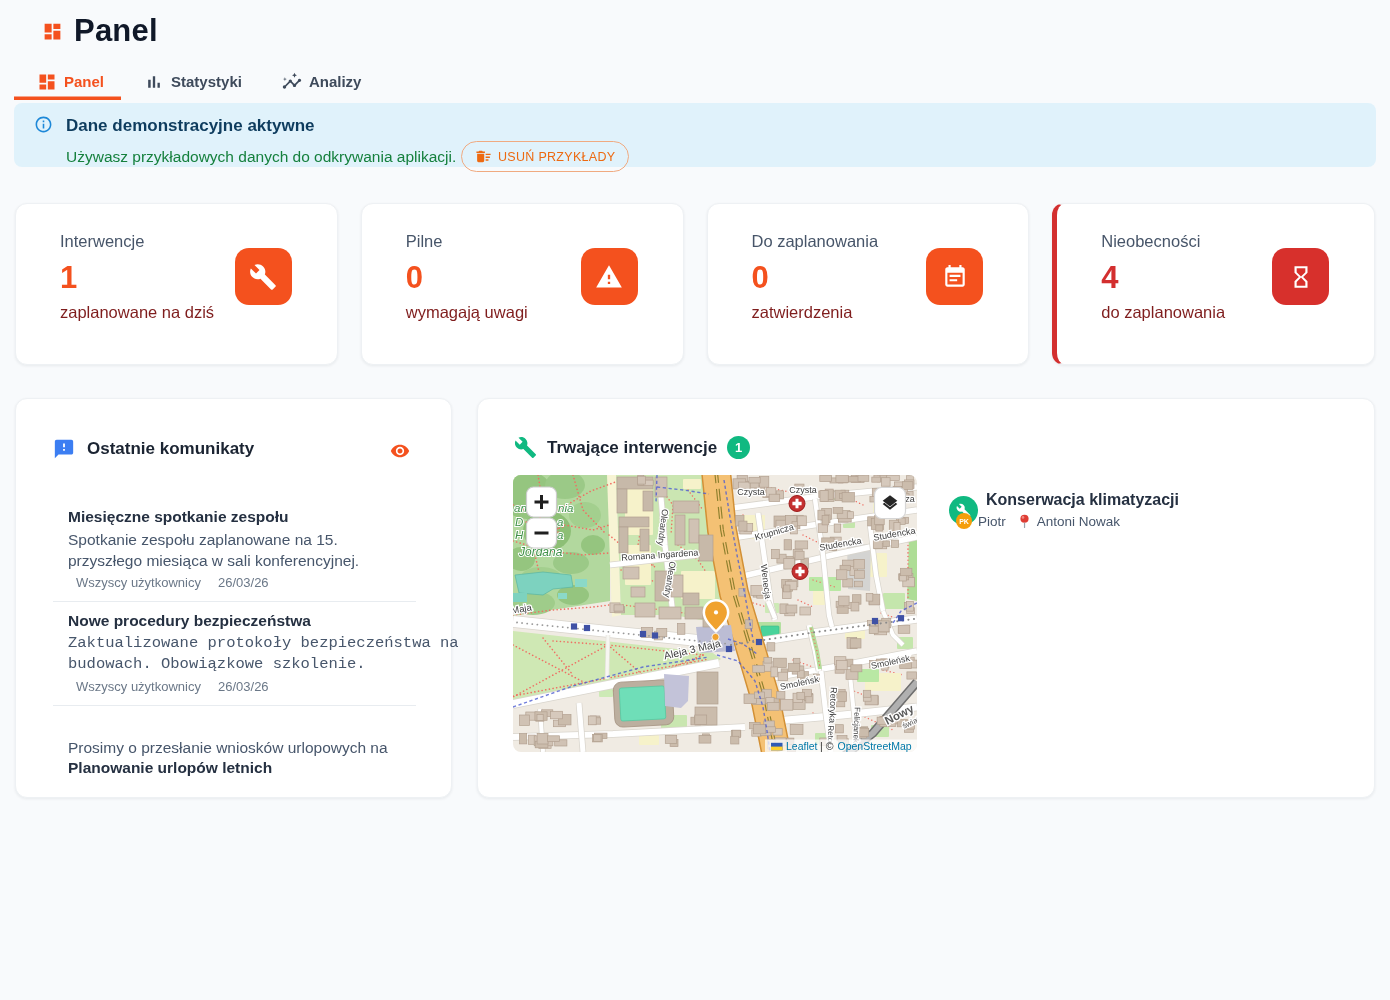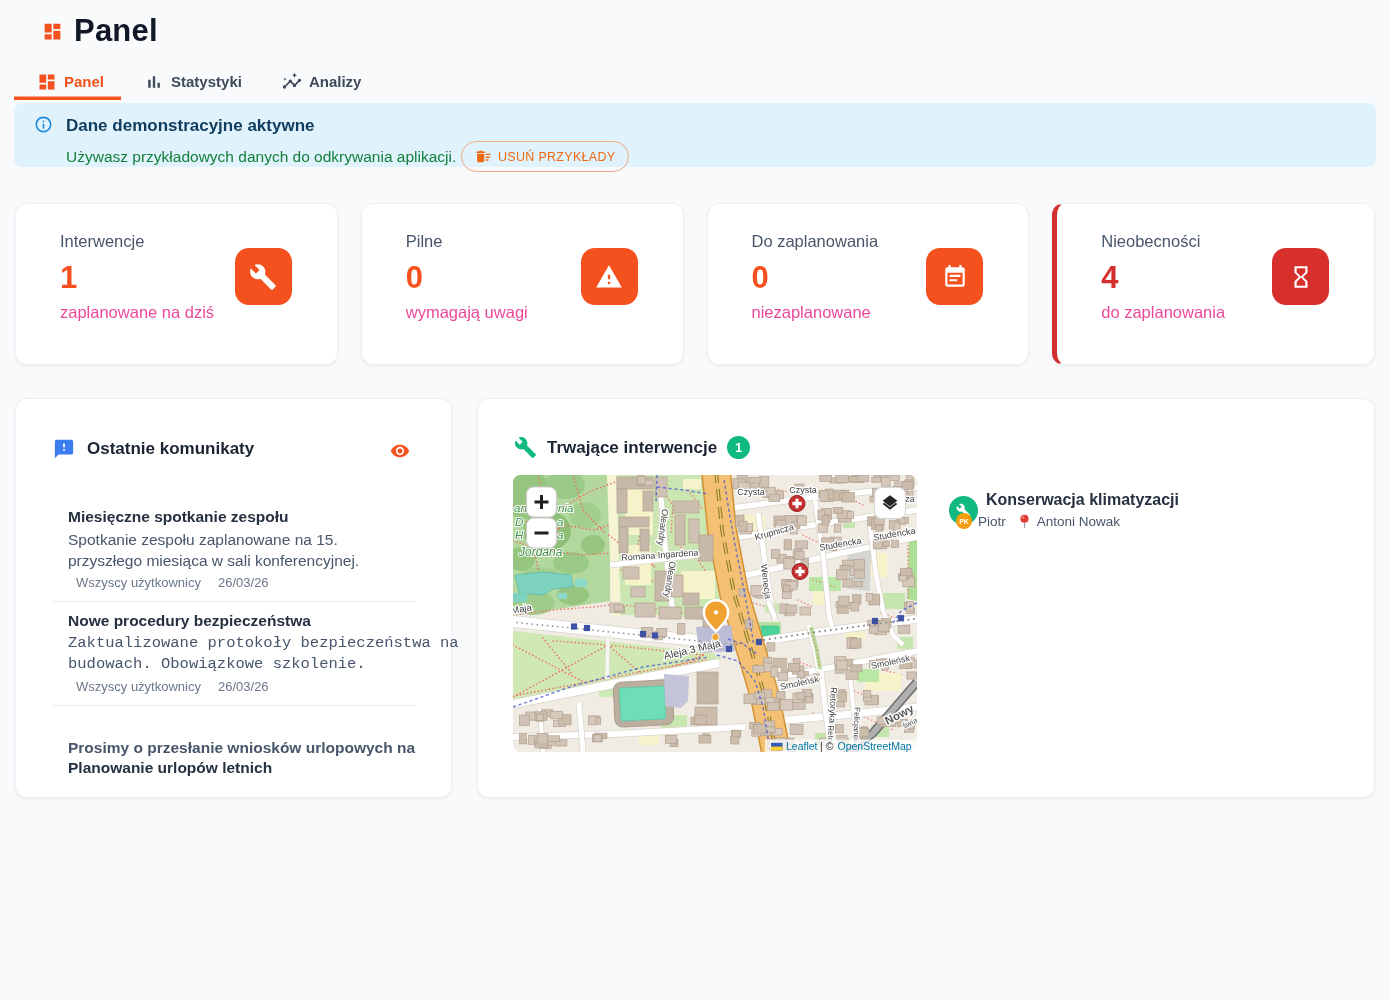--- a/index.html
+++ b/index.html
@@ -22,21 +22,21 @@
   .banner .ico { position:absolute; left:20px; top:12px; }
   .banner .btitle { position:absolute; left:52px; top:13px; font-size:17px; font-weight:700; color:#0e3c5e; }
   .banner .btext { position:absolute; left:52px; top:45px; font-size:15.5px; color:#15803d; }
   .btn { position:absolute; left:447px; top:38px; height:31px; padding:0 13px; display:flex; align-items:center; gap:6px; border:1px solid #f0aa80; border-radius:16px; color:#ed6a11; font-size:12.5px; font-weight:500; letter-spacing:.3px; background:transparent; }
 
   
   .stats { position:absolute; left:15px; top:203px; width:1360px; display:flex; gap:23px; }
   .scard { position:relative; width:322.75px; height:162px; background:#fff; border-radius:12px; border:1px solid #eef1f4; box-shadow:0 1px 3px rgba(16,24,40,.07); }
   .scard .t { position:absolute; left:44px; top:28px; font-size:16.5px; color:#475569; }
   .scard .n { position:absolute; left:44px; top:56px; font-size:31px; font-weight:700; color:#f4511e; }
-  .scard .s { position:absolute; left:44px; top:99px; font-size:16.5px; color:#ec4899; }
+  .scard .s { position:absolute; left:44px; top:99px; font-size:16.5px; color:#7f1d1d; }
   .scard .iq { position:absolute; right:45px; top:44px; width:57px; height:57px; border-radius:14px; background:#f4511e; display:flex; align-items:center; justify-content:center; }
   .scard.red { border-left:5px solid #d32f2f; }
   .scard.red .n { color:#d32f2f; }
   .scard.red .iq { background:#d7302c; }
 
   
   .bcard { position:absolute; background:#fff; border-radius:12px; border:1px solid #eef1f4; box-shadow:0 1px 3px rgba(16,24,40,.07); }
   #leftcard  { left:15px;  top:398px; width:437px; height:400px; overflow:hidden; }
   #rightcard { left:477px; top:398px; width:898px; height:400px; }
 
@@ -113,21 +113,21 @@
         <div class="s">wymagają uwagi</div>
       <div class="iq">
           <svg width="28" height="28" viewBox="0 0 24 24" fill="#fff">
             <path d="M1 21h22L12 2 1 21zm12-3h-2v-2h2v2zm0-4h-2v-4h2v4z"></path>
           </svg>
         </div>
     </div>
     <div class="scard">
       <div class="t">Do zaplanowania</div>
         <div class="n">0</div>
-        <div class="s">niezaplanowane</div>
+        <div class="s">zatwierdzenia</div>
       <div class="iq">
           <svg width="26" height="26" viewBox="0 0 24 24" fill="#fff">
             <path d="M17 10H7v2h10v-2zm2-7h-1V1h-2v2H8V1H6v2H5c-1.11 0-1.99.9-1.99 2L3 19c0 1.1.89 2 2 2h14c1.1 0 2-.9 2-2V5c0-1.1-.9-2-2-2zm0 16H5V8h14v11zm-5-5H7v2h7v-2z"></path>
           </svg>
         </div>
     </div>
     <div class="scard red">
       <div class="t">Nieobecności</div>
         <div class="n">4</div>
         <div class="s">do zaplanowania</div>
@@ -156,21 +156,21 @@
   <div class="abs msg-meta" style="left:218px; top:575px;">26/03/26</div>
   <div class="divider" style="top:601px;"></div>
 
   <div class="abs msg-title" style="left:68px; top:612px;">Nowe procedury bezpieczeństwa</div>
   <div class="abs msg-body" style="left:68px; top:633px;font-family:Liberation Mono, monospace;">Zaktualizowane protokoły bezpieczeństwa na<br>budowach. Obowiązkowe szkolenie.</div>
   <div class="abs msg-meta" style="left:76px; top:679px;">Wszyscy użytkownicy</div>
   <div class="abs msg-meta" style="left:218px; top:679px;">26/03/26</div>
   <div class="divider" style="top:705px;"></div>
 
   <div class="abs msg-title" style="left:68px; top:716px;margin-top:43px;">Planowanie urlopów letnich</div>
-  <div class="abs msg-body" style="left:68px; top:737px;font-weight:bold;">Prosimy o przesłanie wniosków urlopowych na</div>
+  <div class="abs msg-body" style="left:68px; top:737px;">Prosimy o przesłanie wniosków urlopowych na</div>
 
   <div class="bcard" id="rightcard"></div>
   <div class="abs" style="left:514px; top:436px; display:flex; align-items:center; gap:10px;">
     <svg width="23" height="23" viewBox="0 0 24 24" fill="#10b981">
         <path d="M22.7 19l-9.1-9.1c.9-2.3.4-5-1.5-6.9-2-2-5-2.4-7.4-1.3L9 6 6 9 1.6 4.7C.4 7.1.9 10.1 2.9 12.1c1.9 1.9 4.6 2.4 6.9 1.5l9.1 9.1c.4.4 1 .4 1.4 0l2.3-2.3c.5-.4.5-1.1.1-1.4z"></path>
       </svg>
     <span style="font-size:17px; font-weight:700; color:#1b2432;">Trwające interwencje</span>
   </div>
   <div class="badge abs" style="left:727px; top:436px;">1</div>
 

